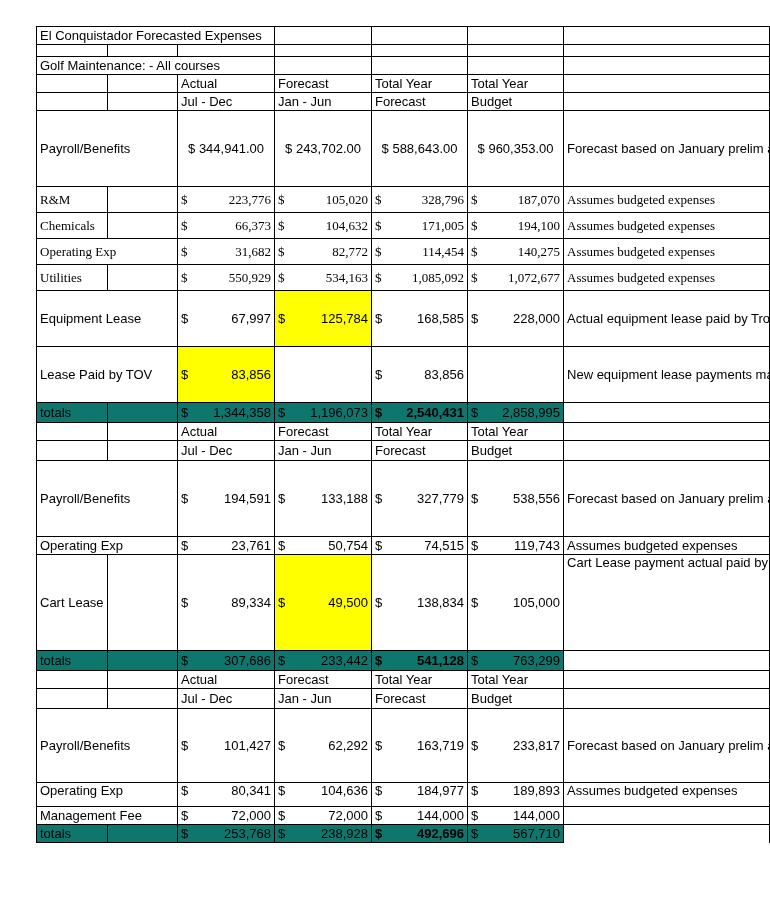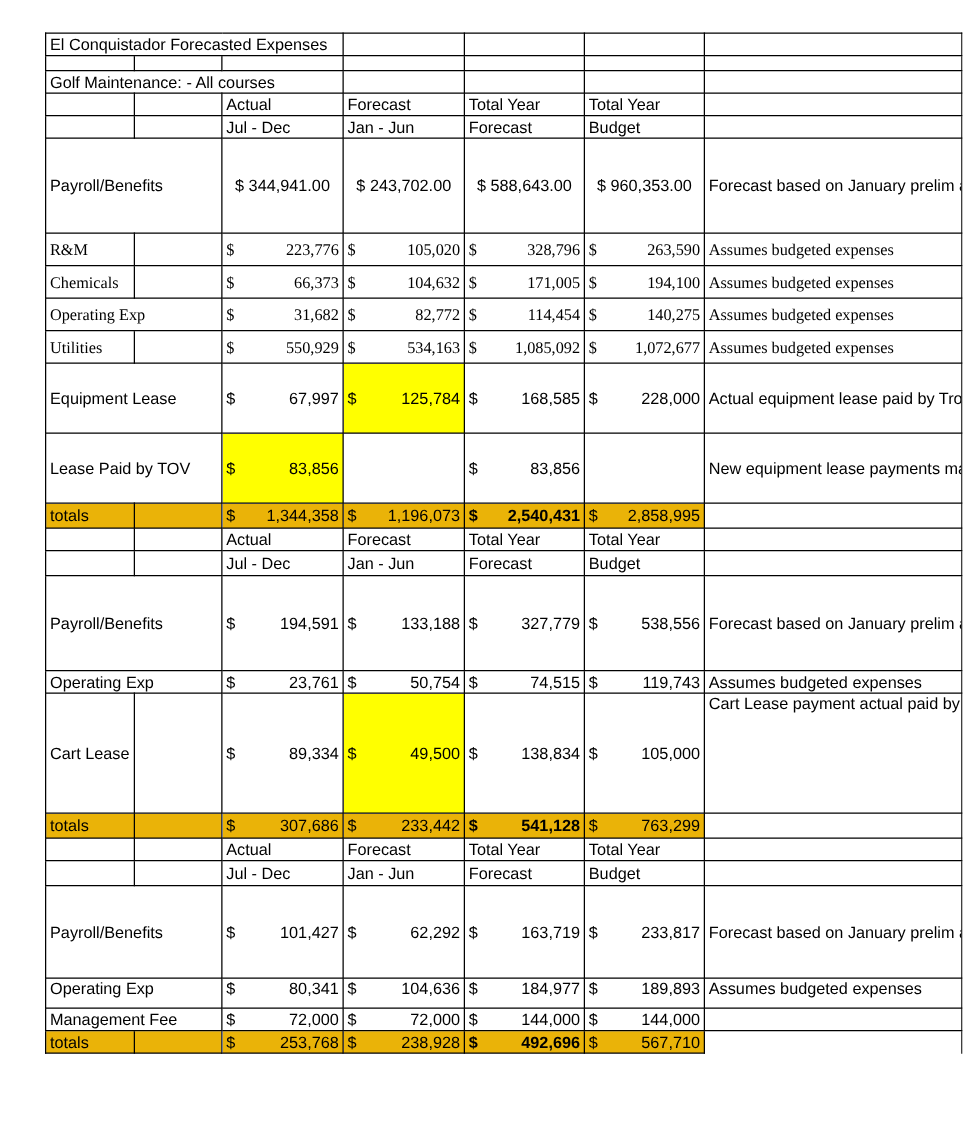--- a/index.html
+++ b/index.html
@@ -6,21 +6,21 @@
   body { width:770px; height:906px; position:relative; font-family:"Liberation Sans", sans-serif; font-size:13px; color:#000; }
   table.sheet { position:absolute; left:20px; top:26px; border-collapse:collapse; table-layout:fixed; width:733px;margin-left:16px; }
   table.sheet td { border:1px solid #000; padding:0 3px; line-height:16px; vertical-align:middle; white-space:nowrap; overflow:hidden; }
   col.c-a { width:71px; } col.c-b { width:70px; } col.c-c { width:97px; } col.c-d { width:97px; }
   col.c-e { width:96px; } col.c-f { width:96px; } col.c-g { width:206px; }
   td.center { text-align:left; }
   td.note { white-space:normal; line-height:17px; }
   .money { display:flex; justify-content:space-between; }
   .money.plain { justify-content:center;text-align:center; }
   td.yellow { background:#ffff00; }
-  tr.total td.g { background:#eab308; }
+  tr.total td.g { background:#0f766e; }
   .bold { font-weight:bold; }
   tr.h18 td { height:17px; }
   tr.h12 td { height:11px; }
   tr.h20 td { height:19px; }
   tr.h26 td { height:25px;font-family:Liberation Serif, serif; }
   tr.h24 td { height:23px; }
   tr.h56 td { height:55px; }
   tr.h76 td { height:75px; }
   tr.h74 td { height:73px; }
   tr.h96 td { height:95px; }
@@ -122,21 +122,21 @@
         </td>
       <td>
           <div class="money">
             <span>$</span>
             <span>328,796</span>
           </div>
         </td>
       <td>
           <div class="money">
             <span>$</span>
-            <span>263,590</span>
+            <span>187,070</span>
           </div>
         </td>
       <td class="note">Assumes budgeted expenses</td>
     </tr>
     <tr class="h26">
       <td>Chemicals</td>
         <td></td>
       <td>
           <div class="money">
             <span>$</span>

